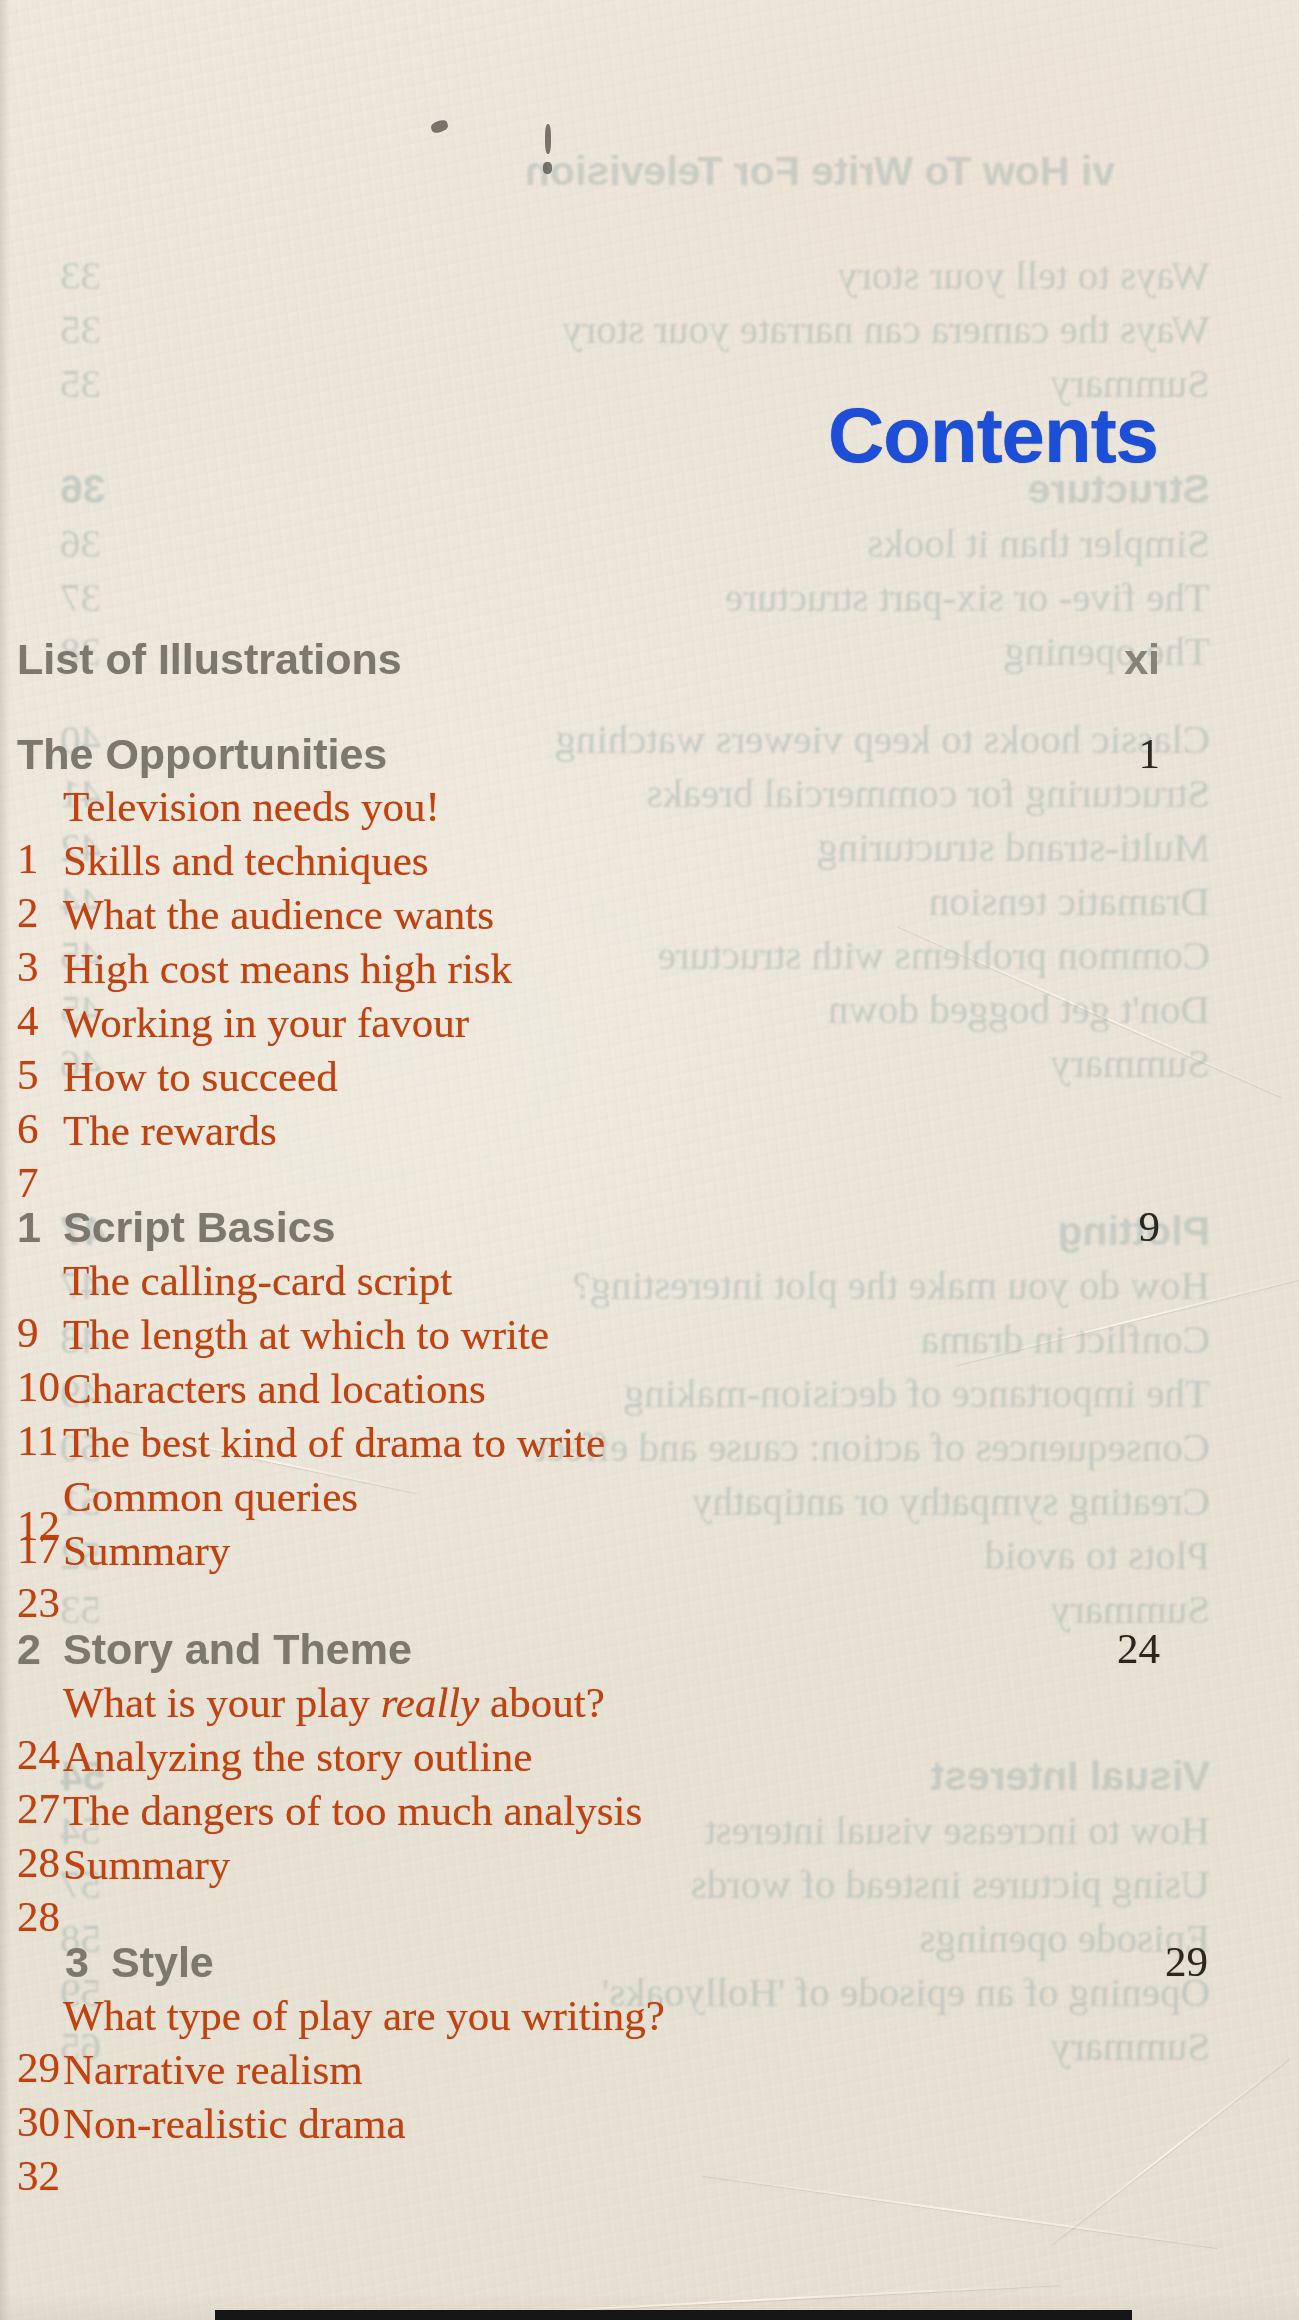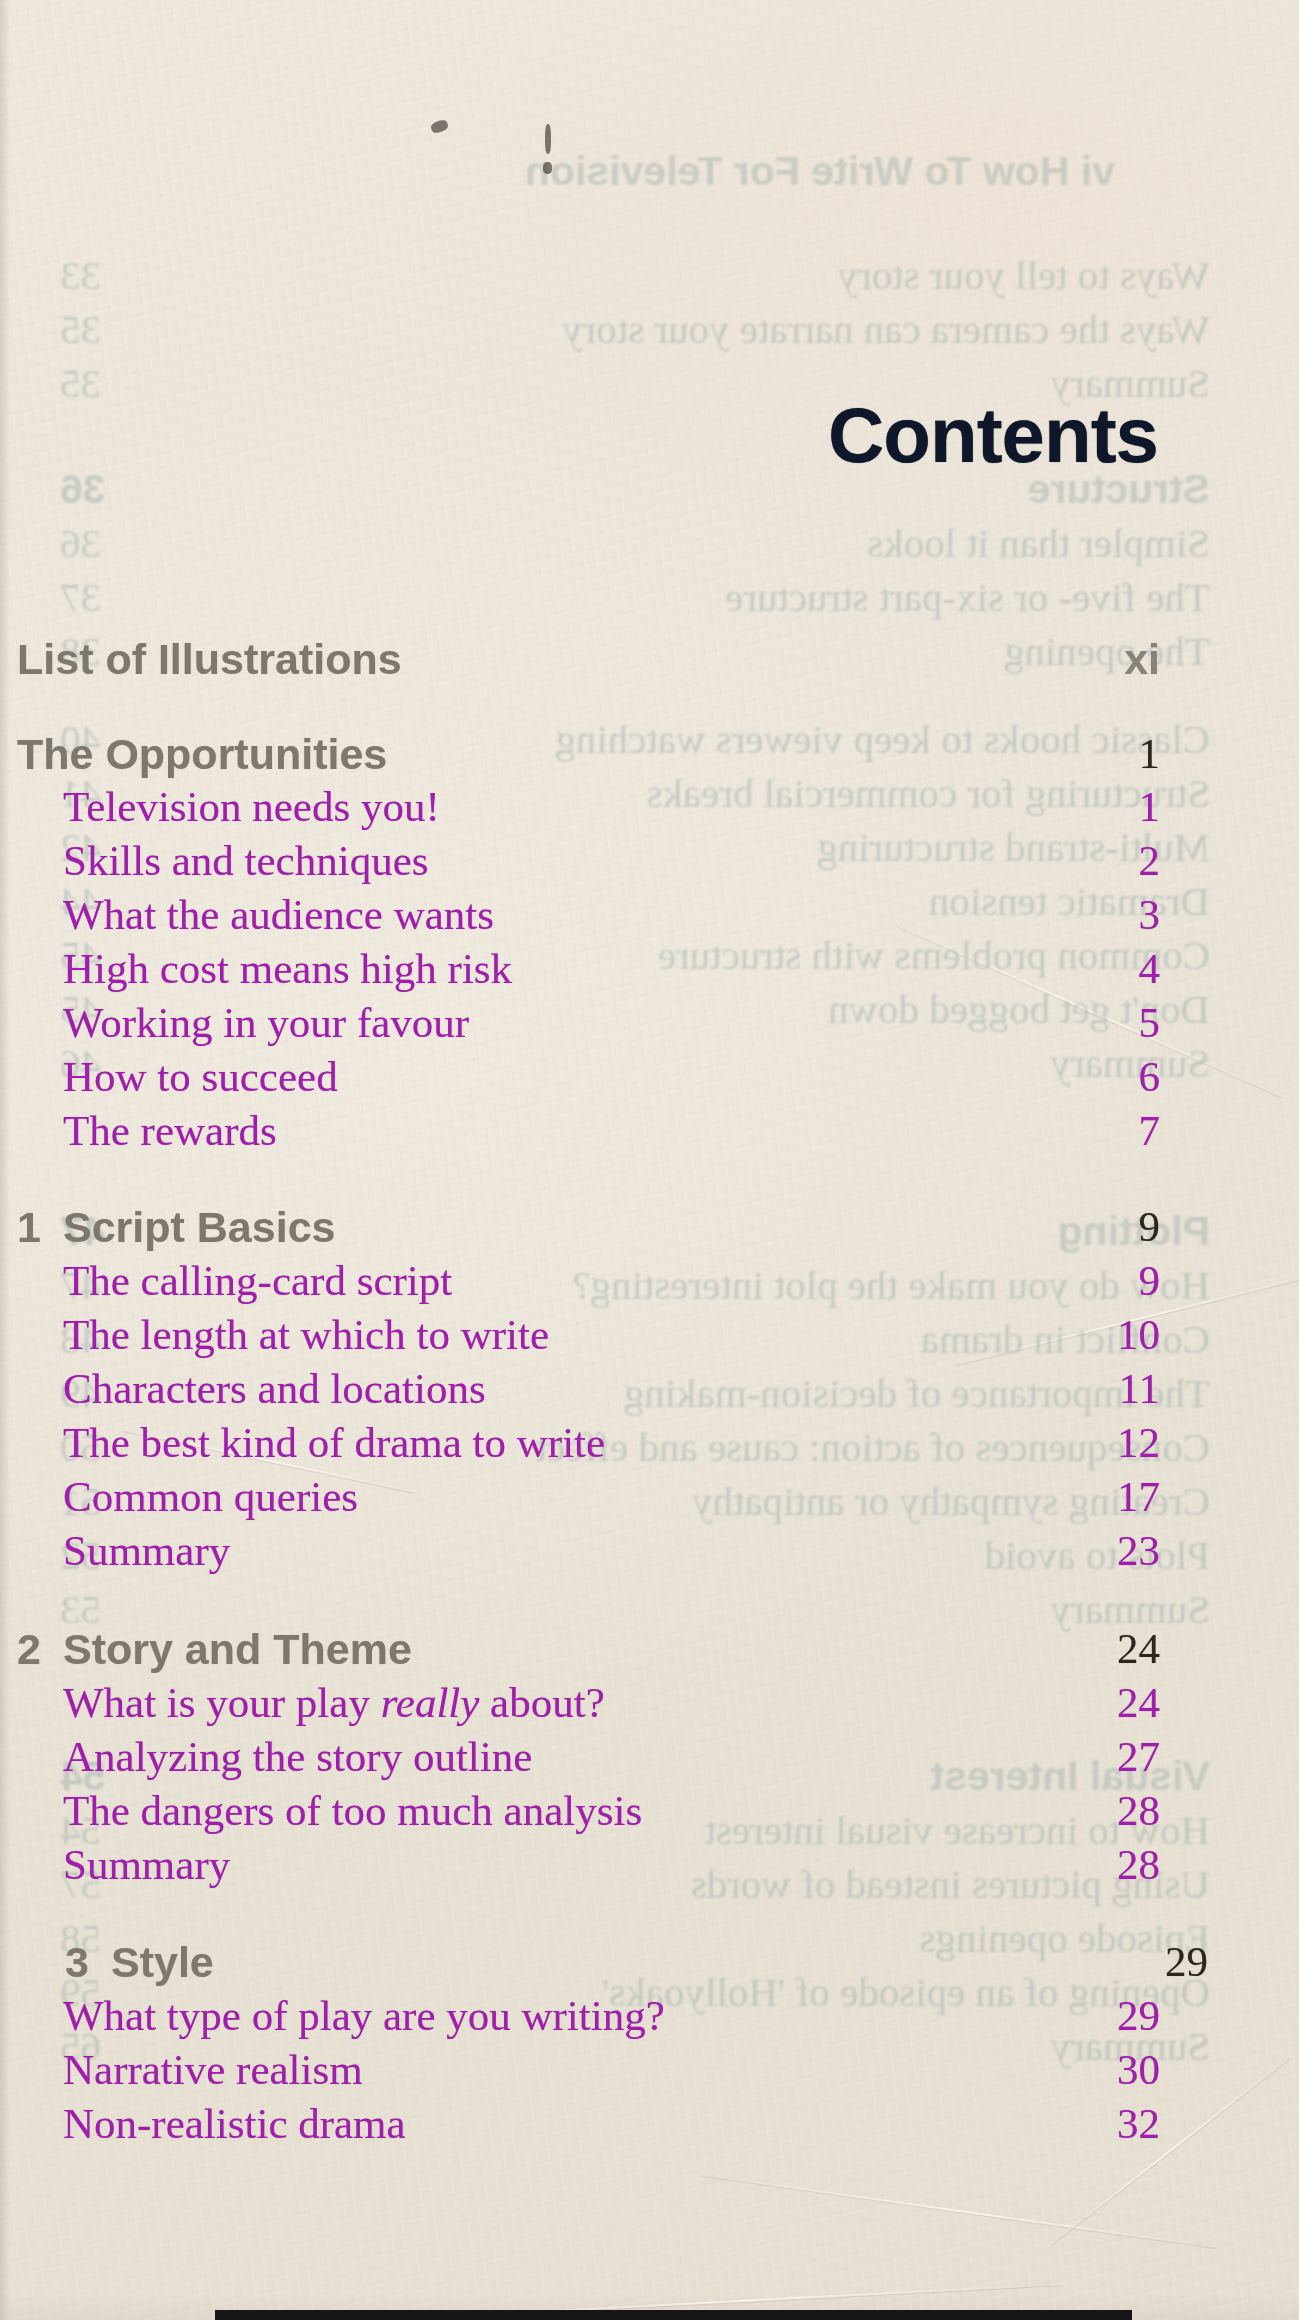--- a/index.html
+++ b/index.html
@@ -31,24 +31,24 @@
   .g-row{position:absolute;left:0;width:100%;display:flex;justify-content:space-between;
     font-size:41px;line-height:1.15;color:#9fb1ae;}
   .g-row .g-num{color:#9fb1ae;}
   .g-head{font-family:"Liberation Sans",sans-serif;font-weight:bold;color:#a7b5b2;}
   .g-hdr{font-family:"Liberation Sans",sans-serif;font-weight:bold;color:#a7b5b2;
     padding-left:95px;justify-content:flex-start;gap:40px;}
 
   
   #title{position:absolute;right:141px;top:390px;
     font-family:"Liberation Sans",sans-serif;font-weight:bold;font-size:78px;
-    letter-spacing:-1px;color:#0f172a;text-shadow:0 0 1px rgba(20,18,16,.6);}
+    letter-spacing:-1px;color:#1d4ed8;text-shadow:0 0 1px rgba(20,18,16,.6);}
   .row{position:absolute;left:17px;width:1143px;display:flex;justify-content:space-between;
     font-size:43px;line-height:1.22;}
-  .r-item{color:#a21caf;text-shadow:0 0 1px rgba(43,38,32,.35);}
+  .r-item{color:#c2410c;text-shadow:0 0 1px rgba(43,38,32,.35);flex-direction:column;}
   .r-head{font-family:"Liberation Sans",sans-serif;font-weight:bold;color:#7c786e;
     text-shadow:0 0 1px rgba(124,120,110,.3);}
   .r-head .num-dark{font-family:"Liberation Serif",serif;font-weight:normal;color:#2b2620;
     text-shadow:0 0 1px rgba(43,38,32,.35);}
   .indent{margin-left:46px;}
   .headnum{display:inline-block;width:46px;}
   .n-gray{color:#87837a;font-family:"Liberation Sans",sans-serif;font-weight:bold;}
   .ital{font-style:italic;}
 
   .smudge{position:absolute;pointer-events:none;background:#514c45;opacity:.75;border-radius:40%;}

